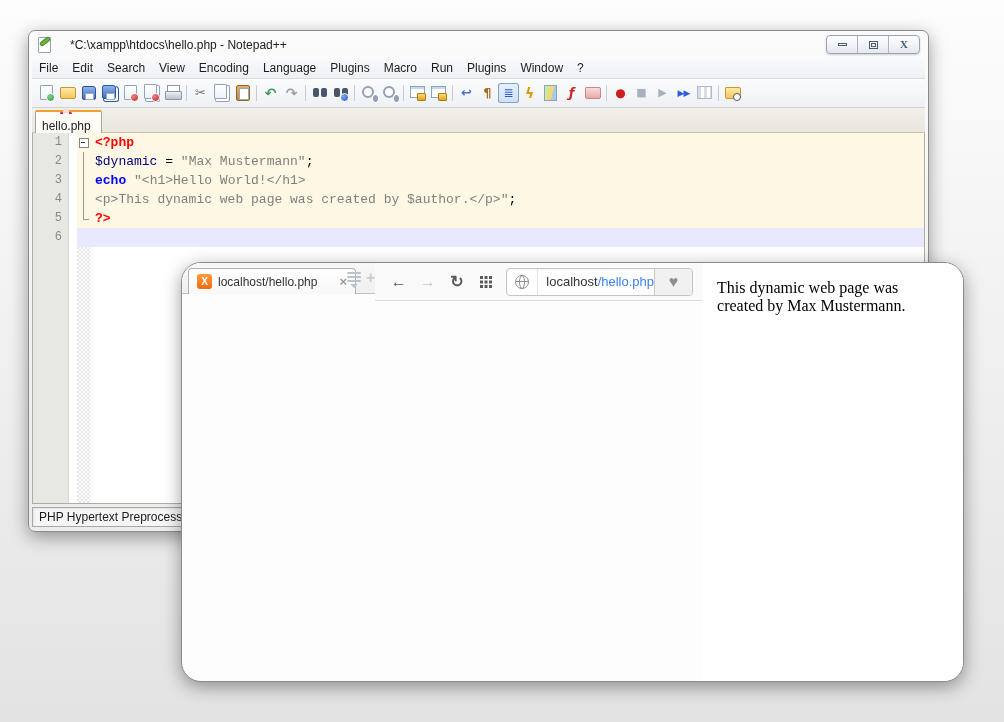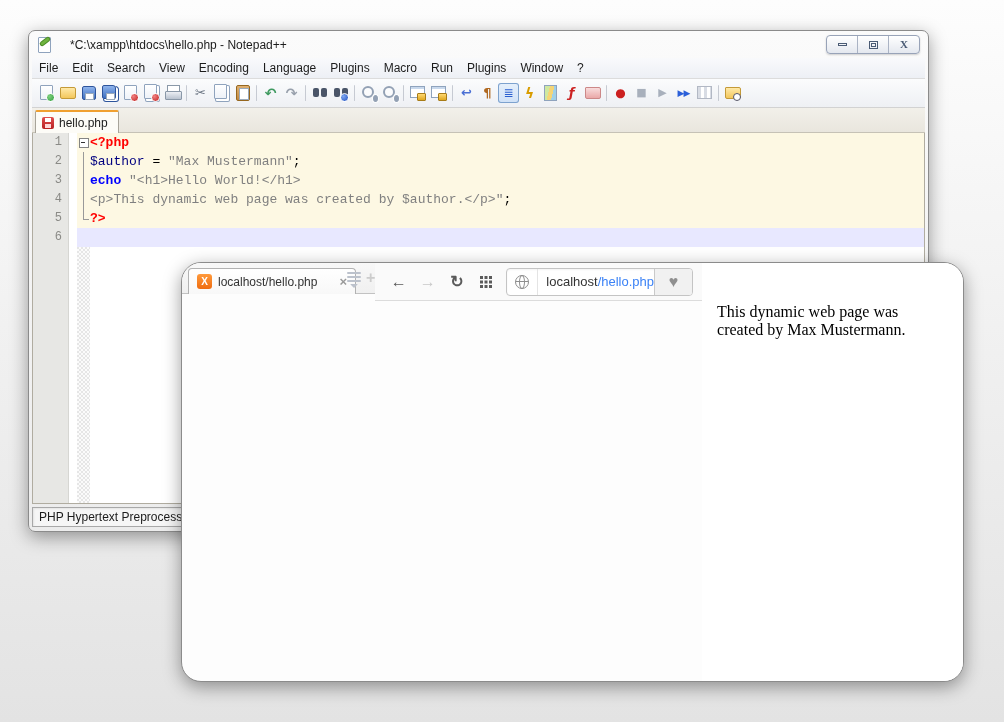--- a/index.html
+++ b/index.html
@@ -82,39 +82,39 @@
   .ic-winlock::after{content:"";position:absolute;right:2px;bottom:2px;width:7px;height:6px;
       background:linear-gradient(#ffd870,#e0a820);border:1px solid #a87c18;border-radius:1px;}
   .ic-map::before{content:"";width:11px;height:14px;border:1px solid #8fa3bd;
       background:linear-gradient(105deg,#cfe8a0 0 35%,#f5d576 35% 65%,#9fd0e8 65% 100%);}
   .ic-grid::before{content:"";width:13px;height:11px;border:1px solid #b2b8c4;
       background:repeating-linear-gradient(90deg,#d8dce4 0 3px,#fff 3px 6px);}
   .np-tabbar{height:24px;background:linear-gradient(#f2f0ea,#e9e6de);display:flex;
       align-items:flex-end;border-bottom:1px solid #c6c2b6;padding-left:3px;}
   .np-tab{height:21px;display:flex;align-items:center;gap:5px;padding:0 10px 0 6px;
       background:#fdfcf7;border:1px solid #a8a49a;border-bottom:none;border-top:2px solid #f0a030;
-      border-radius:2px 2px 0 0;font-size:12px;color:#1c1c1c;position:relative;top:1px;}
+      border-radius:2px 2px 0 0;font-size:12px;color:#1c1c1c;position:relative;top:1px;flex-direction:column;}
   .ic-fred{width:12px;height:12px;background:linear-gradient(#e05050,#b82020);border-radius:2px;position:relative;}
   .ic-fred::before{content:"";position:absolute;left:3px;top:1px;right:3px;height:4px;background:#fff;}
   .ic-fred::after{content:"";position:absolute;left:3px;bottom:1px;right:3px;height:4px;background:#ffd7d7;}
   .np-editor{flex:1;background:#fff;border:1px solid #b0aca0;border-top:none;overflow:hidden;
       font-family:"Liberation Mono",monospace;font-size:13px;line-height:19px;position:relative;}
   .col{position:absolute;top:0;bottom:0;}
   .col-gut{left:0;width:35px;background:#e7e7e4;border-right:1px solid #d6d6d2;}
   .col-sym{left:36px;width:8px;background:#fff;}
   .col-fold{left:44px;width:13px;
       background-image:linear-gradient(45deg,#e6e6e6 25%,transparent 25%,transparent 75%,#e6e6e6 75%),
                        linear-gradient(45deg,#e6e6e6 25%,transparent 25%,transparent 75%,#e6e6e6 75%);
       background-size:4px 4px;background-position:0 0,2px 2px;background-color:#fbfbfb;}
   .rows{position:relative;}
   .row{display:flex;height:19px;}
   .c-num{width:36px;text-align:right;padding-right:7px;box-sizing:border-box;color:#8a8a86;font-size:12px;}
   .c-sym{width:8px;}
   .c-fold{width:13px;position:relative;}
-  .c-code{flex:1;white-space:pre;color:#000;}
+  .c-code{flex:1;padding-left:5px;white-space:pre;color:#000;}
   .row.php .c-code,.row.php .c-fold{background:#FDF8E3;}
   .row.cur .c-code,.row.cur .c-fold{background:#E8E8FF;}
   .f-start::before{content:"";position:absolute;left:2px;top:5px;width:8px;height:8px;background:#fff;border:1px solid #848484;}
   .f-start::after{content:"";position:absolute;left:4px;top:9px;width:4px;height:1px;background:#333;}
   .f-mid::before{content:"";position:absolute;left:6px;top:0;bottom:0;width:1px;background:#999;}
   .f-end::before{content:"";position:absolute;left:6px;top:0;height:10px;width:1px;background:#999;}
   .f-end::after{content:"";position:absolute;left:6px;top:10px;width:6px;height:1px;background:#999;}
   .k-tag{color:#FF0000;font-weight:bold;}
   .k-var{color:#000080;}
   .k-kw{color:#0000FF;font-weight:bold;}
@@ -164,21 +164,21 @@
   .ic-globe{width:14px;height:14px;border:1px solid #8e8e8e;border-radius:50%;position:relative;box-sizing:border-box;}
   .ic-globe::before{content:"";position:absolute;left:3px;right:3px;top:-1px;bottom:-1px;
       border:1px solid #8e8e8e;border-radius:50%;}
   .ic-globe::after{content:"";position:absolute;left:0;right:0;top:5px;height:1px;background:#8e8e8e;}
   .addr-text{padding-left:8px;font-size:13px;color:#333;white-space:nowrap;}
   .addr-text .path{color:#3b82f6;}
   .addr-heart{margin-left:auto;width:37px;height:100%;background:#f1f1f1;border-left:1px solid #c9c9c9;
       display:flex;align-items:center;justify-content:center;color:#8f8f8f;font-size:16px;flex:0 0 auto;}
   .br-content{flex:1;background:#fff;padding:8px 15px;font-family:"Liberation Serif",serif;color:#000;}
   .br-content h1{font-size:26px;font-weight:bold;margin:7px 0 0;}
-  .br-content p{font-size:16px;margin:32px 0 0;}
+  .br-content p{font-size:16px;margin:8px 0 0;}
 </style>
 </head>
 <body>
 
 <div class="win np">
   <div class="np-title">
     <span class="app-ico"></span>
     <span class="ttl">*C:\xampp\htdocs\hello.php - Notepad++</span>
     <span class="wc">
       <span class="wbtn">
@@ -314,21 +314,21 @@
           <span class="c-num">1</span>
           <span class="c-sym"></span>
           <span class="c-fold f-start"></span>
           <span class="c-code"><span class="k-tag">&lt;?php</span></span>
         </div>
 
         <div class="row php">
           <span class="c-num">2</span>
           <span class="c-sym"></span>
           <span class="c-fold f-mid"></span>
-          <span class="c-code"><span class="k-var">$author</span><span class="k-pln"> = </span><span class="k-str">"Max Mustermann"</span><span class="k-pln">;</span></span>
+          <span class="c-code"><span class="k-var">$dynamic</span><span class="k-pln"> = </span><span class="k-str">"Max Mustermann"</span><span class="k-pln">;</span></span>
         </div>
 
         <div class="row php">
           <span class="c-num">3</span>
           <span class="c-sym"></span>
           <span class="c-fold f-mid"></span>
           <span class="c-code"><span class="k-kw">echo</span><span class="k-pln"> </span><span class="k-str">"&lt;h1&gt;Hello World!&lt;/h1&gt;</span></span>
         </div>
 
         <div class="row php">

